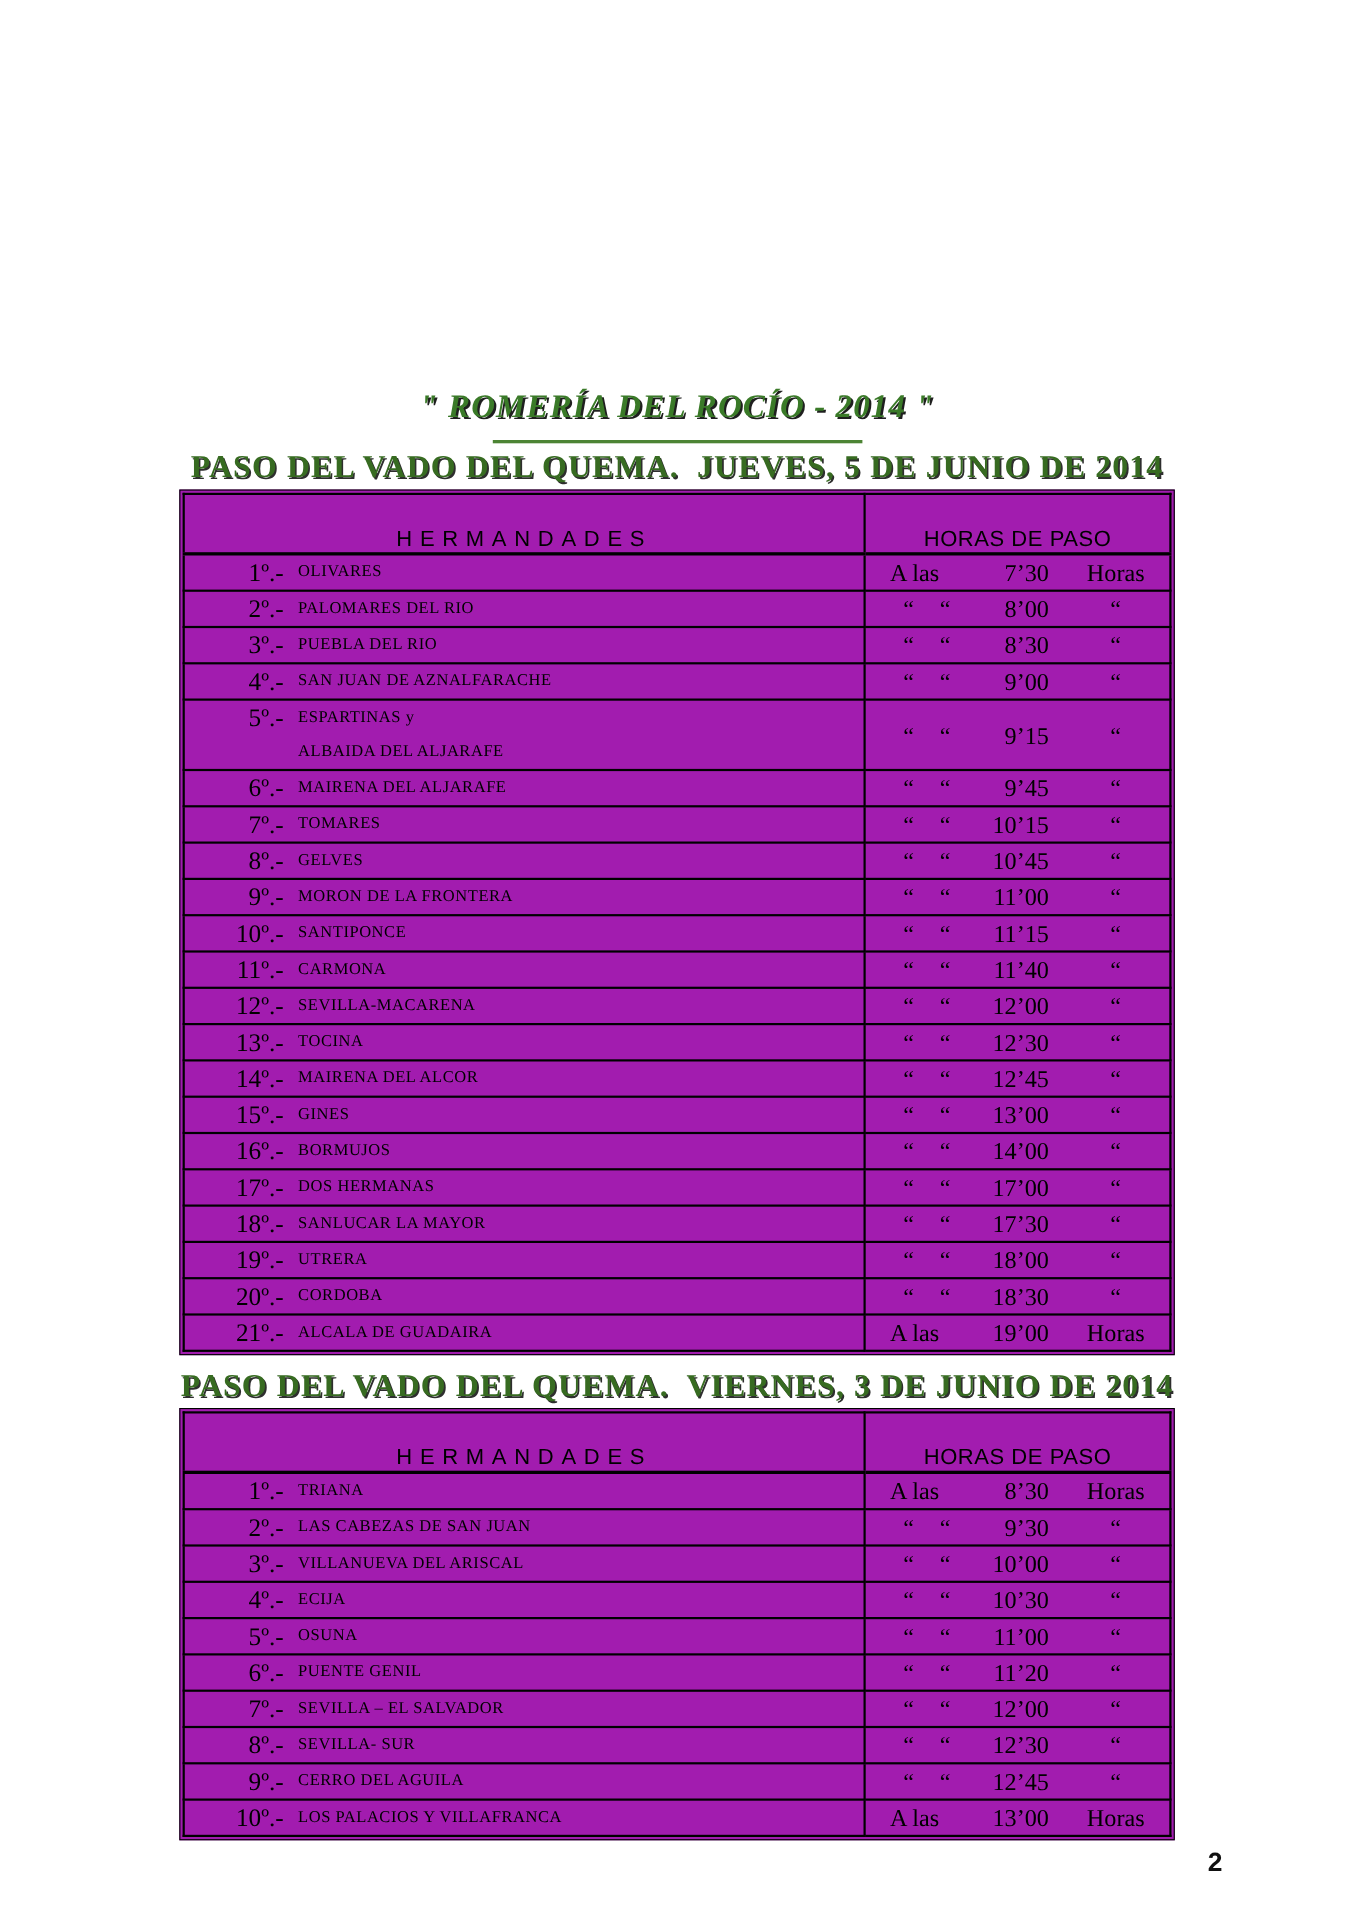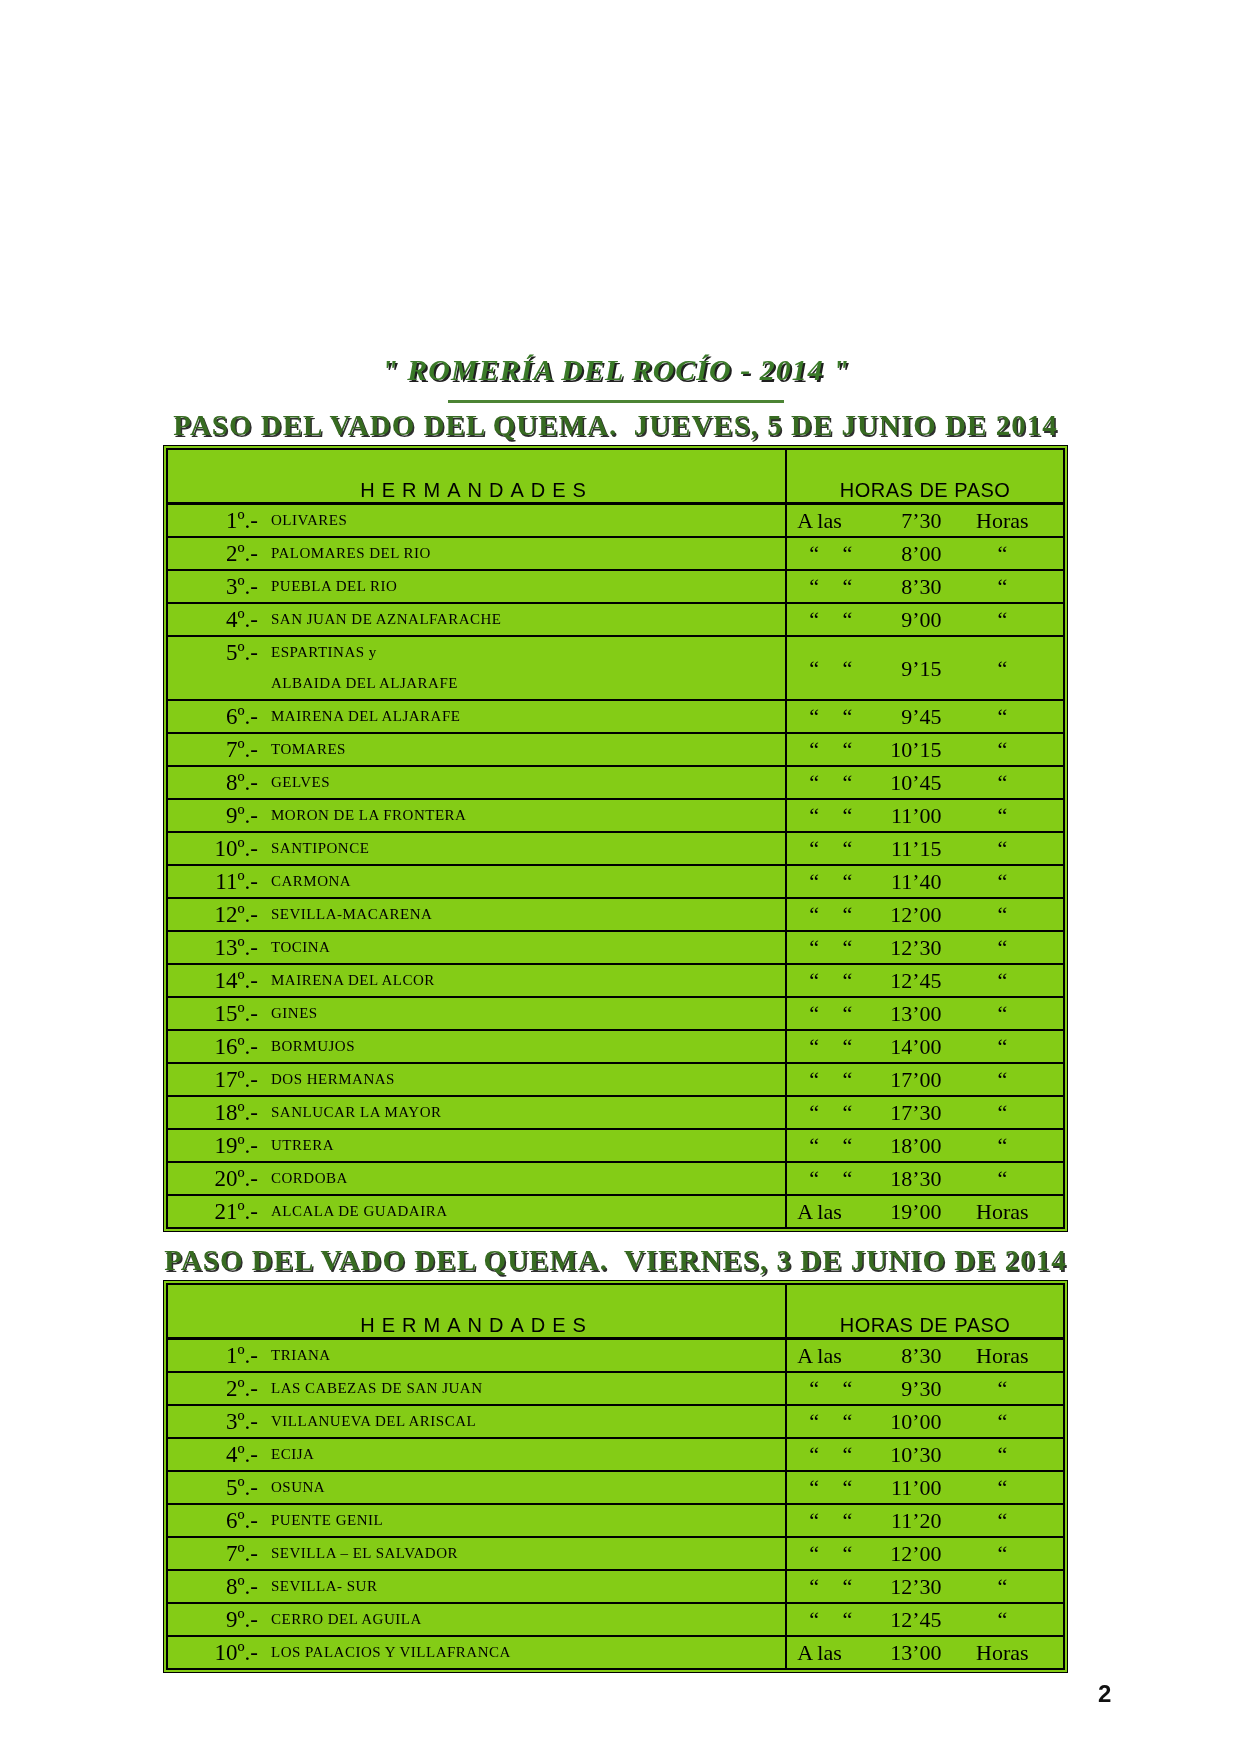--- a/index.html
+++ b/index.html
@@ -29,21 +29,21 @@
     font-family:"Liberation Serif","DejaVu Serif",serif;
     font-weight:bold;font-size:29px;line-height:24px;letter-spacing:1px;
     color:#376b21;white-space:pre;
     text-shadow:1.5px 1.5px 0 #2e2e2e;
   }
   .section-heading.second{margin-top:16px;}
   .tbl-wrap{
     margin-top:8px;
     border:1px solid #000;
     padding:2px;
-    background:#84cc16;
+    background:#a21caf;
   }
   table.sched{
     border-collapse:collapse;width:100%;
     border:2px solid #000;
     table-layout:fixed;
   }
   table.sched th, table.sched td{border:2px solid #000;padding:0;}
   th.c1{width:68.8%;}
   thead th{
     height:52px;vertical-align:bottom;padding-bottom:7px;
@@ -51,21 +51,21 @@
     font-weight:normal;font-size:20px;color:#000;
     border-bottom:3px solid #000 !important;
     text-align:center;
   }
   th.c1 .hspaced{letter-spacing:7px;}
   th.c2 .hcond{letter-spacing:0.5px;}
   tbody td{height:31px;font-size:22px;line-height:31px;vertical-align:middle;}
   .nrow{display:flex;align-items:flex-start;padding-left:28px;}
   .ord{flex:none;width:62px;text-align:right;font-size:23px;}
   .nm{margin-left:13px;font-size:15px;letter-spacing:0.5px;white-space:pre-line;}
-  .trow{display:flex;align-items:center;width:100%;}
+  .trow{display:flex;align-items:center;width:100%;padding-left:12px;}
   .prefix{flex:none;width:34%;box-sizing:border-box;padding-left:10px;text-align:left;white-space:pre;}
   .prefix.qq{padding-left:22px;word-spacing:18px;}
   .time{flex:none;width:22%;text-align:right;}
   .suffix{flex:1;text-align:center;}
   .page-number{
     position:absolute;left:1098px;top:1680px;
     font-family:"Liberation Sans","DejaVu Sans",sans-serif;
     font-weight:bold;font-size:24px;color:#111;
   }
 </style>

